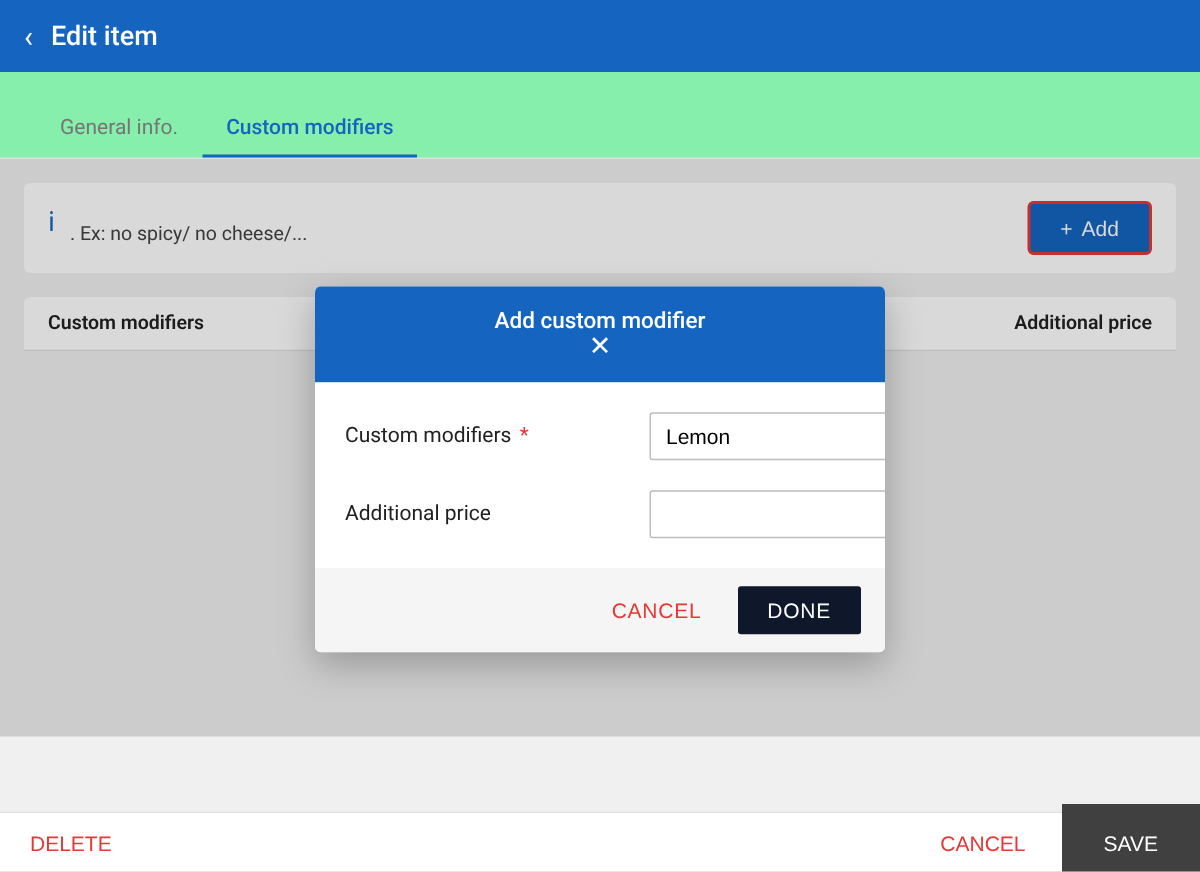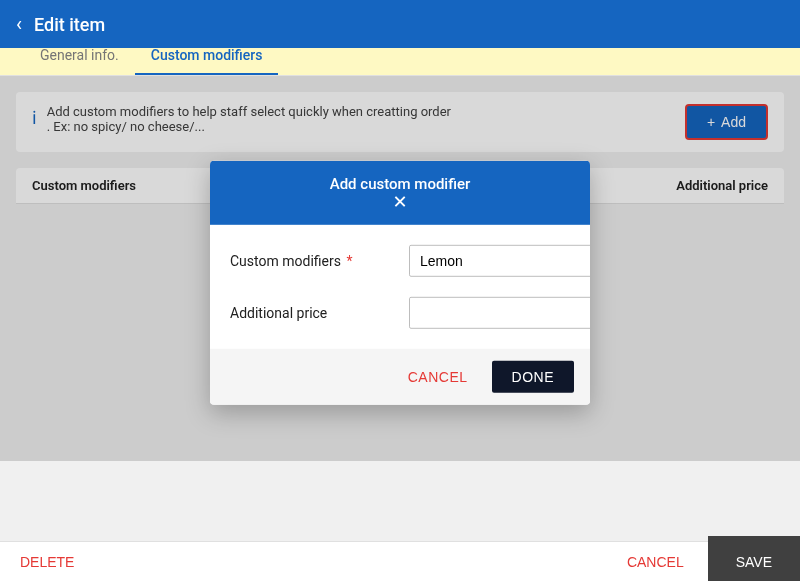--- a/index.html
+++ b/index.html
@@ -28,22 +28,22 @@
       cursor: pointer;
     }
     .header-title {
       color: white;
       font-size: 18px;
       font-weight: 500;
     }
 
     
     .tabs-row {
-      background: #fef9c3;
-      height: 28px;
+      background: #86efac;
+      height: 58px;
       display: flex;
       align-items: flex-end;
       padding: 0 24px;
       border-bottom: 1px solid #e0e0e0;
     }
     .tab {
       padding: 10px 16px;
       font-size: 14px;
       cursor: pointer;
       color: #757575;
@@ -206,21 +206,21 @@
       cursor: pointer;
       line-height: 1;
     }
     .modal-body {
       padding: 20px 20px 0 20px;
     }
     .form-row {
       display: flex;
       align-items: center;
       margin-bottom: 20px;
-      gap: 0;
+      gap: 24px;
     }
     .form-label {
       font-size: 14px;
       color: #212121;
       width: 140px;
       flex-shrink: 0;
     }
     .required-star {
       color: #e53935;
       margin-left: 2px;
@@ -283,21 +283,21 @@
   <div class="tab active">
     <span>Custom modifiers</span>
   </div>
 </div>
 
 <div class="content-area">
 
   <div class="info-bar">
     <span class="info-icon">ℹ</span>
     <div class="info-text">
-      <span>Add custom modifiers to help staff select quickly when creatting order</span><br>
+      <br>
       <span>. Ex: no spicy/ no cheese/...</span>
     </div>
     <button class="add-button">
       <span>+</span>
       <span>Add</span>
     </button>
   </div>
 
   <div class="table-header">
     <span class="col-modifier">Custom modifiers</span>

